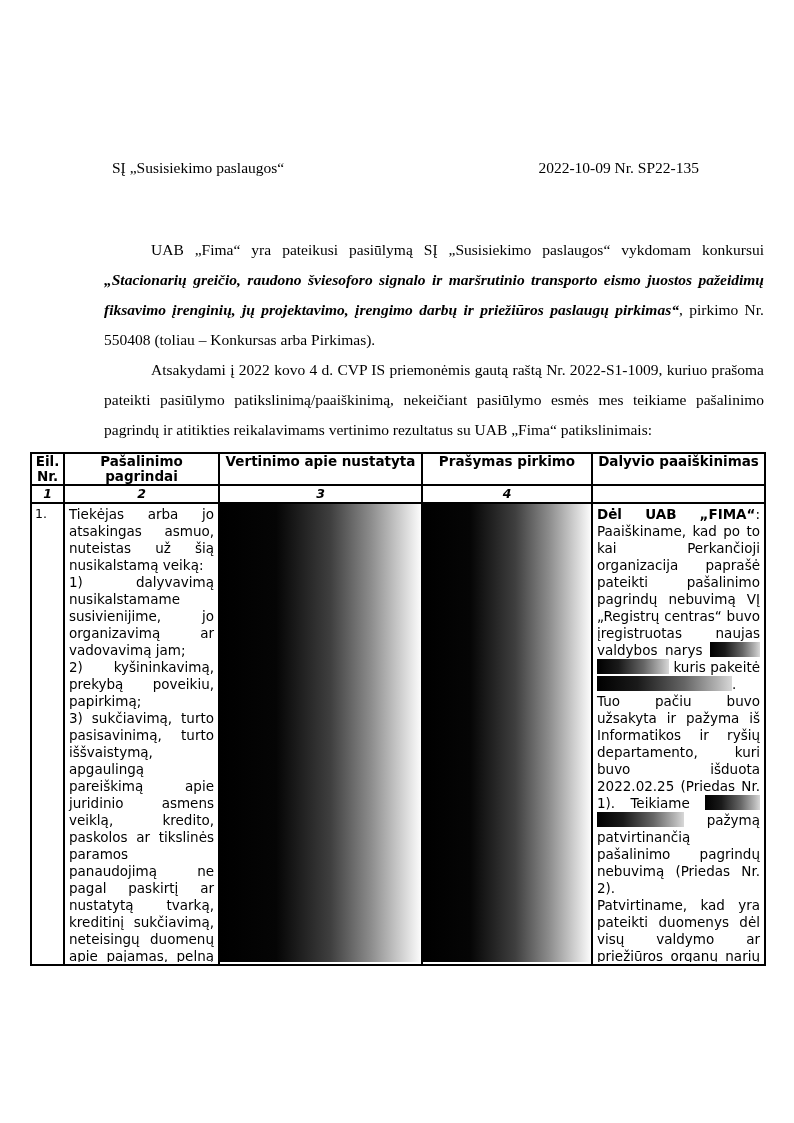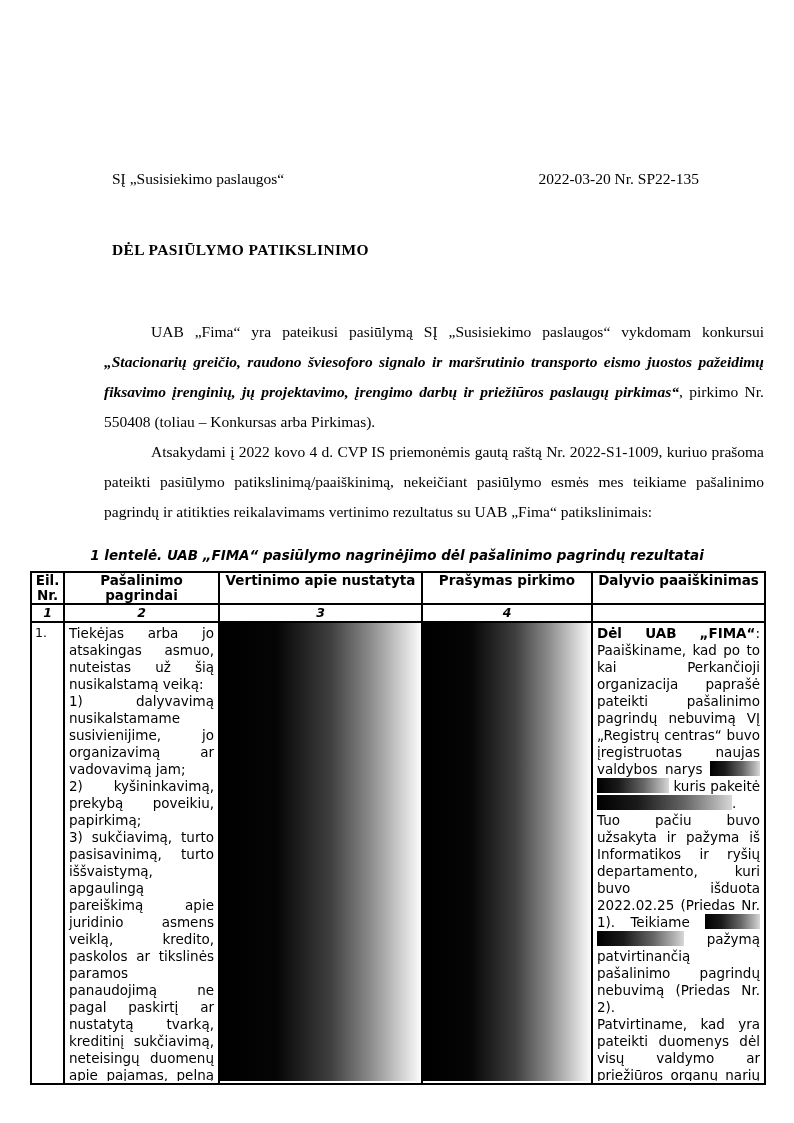--- a/index.html
+++ b/index.html
@@ -9,21 +9,21 @@
     margin: 0 auto;
     position: relative;
     box-sizing: border-box;
     padding-top: 157px;
     font-family: "Liberation Serif", serif;
     color: #000;
     overflow: hidden;
   }
   
   .letterhead {
-    margin: 12px 95px 0 112px;
+    margin: 1px 95px 0 112px;
     display: flex;
     justify-content: space-between;
     font-size: 15.5px;
     line-height: 19px;
   }
   
   .doc-title {
     margin: 52px 30px 0 112px;
     font-size: 15.5px;
     font-weight: bold;
@@ -115,30 +115,28 @@
     background: linear-gradient(to right, #000000 0%, #1a1a1a 30%, #666666 65%, #b5b5b5 90%, #d8d8d8 100%);
   }
 </style>
 </head>
 <body>
 
 <div class="page">
 
   <div class="letterhead">
     <span>SĮ „Susisiekimo paslaugos“</span>
-    <span>2022-03-20 Nr. SP22-135</span>
+    <span>2022-10-09 Nr. SP22-135</span>
   </div>
 
-  <div class="doc-title">DĖL PASIŪLYMO PATIKSLINIMO</div>
 
   <p class="body-par first"><span class="indent"></span><span>UAB „Fima“ yra pateikusi pasiūlymą SĮ „Susisiekimo paslaugos“ vykdomam konkursui </span><span class="emph">„Stacionarių greičio, raudono šviesoforo signalo ir maršrutinio transporto eismo juostos pažeidimų fiksavimo įrenginių, jų projektavimo, įrengimo darbų ir priežiūros paslaugų pirkimas“</span><span>, pirkimo Nr. 550408 (toliau – Konkursas arba Pirkimas).</span></p>
 
   <p class="body-par"><span class="indent"></span><span>Atsakydami į 2022 kovo 4 d. CVP IS priemonėmis gautą raštą Nr. 2022-S1-1009, kuriuo prašoma pateikti pasiūlymo patikslinimą/paaiškinimą, nekeičiant pasiūlymo esmės mes teikiame pašalinimo pagrindų ir atitikties reikalavimams vertinimo rezultatus su UAB „Fima“ patikslinimais:</span></p>
 
-  <div class="table-caption">1 lentelė. UAB „FIMA“ pasiūlymo nagrinėjimo dėl pašalinimo pagrindų rezultatai</div>
 
   <table class="results">
     <colgroup>
       <col style="width:33px">
       <col style="width:155px">
       <col style="width:203px">
       <col style="width:170px">
       <col style="width:173px">
     </colgroup>
     <tbody>

